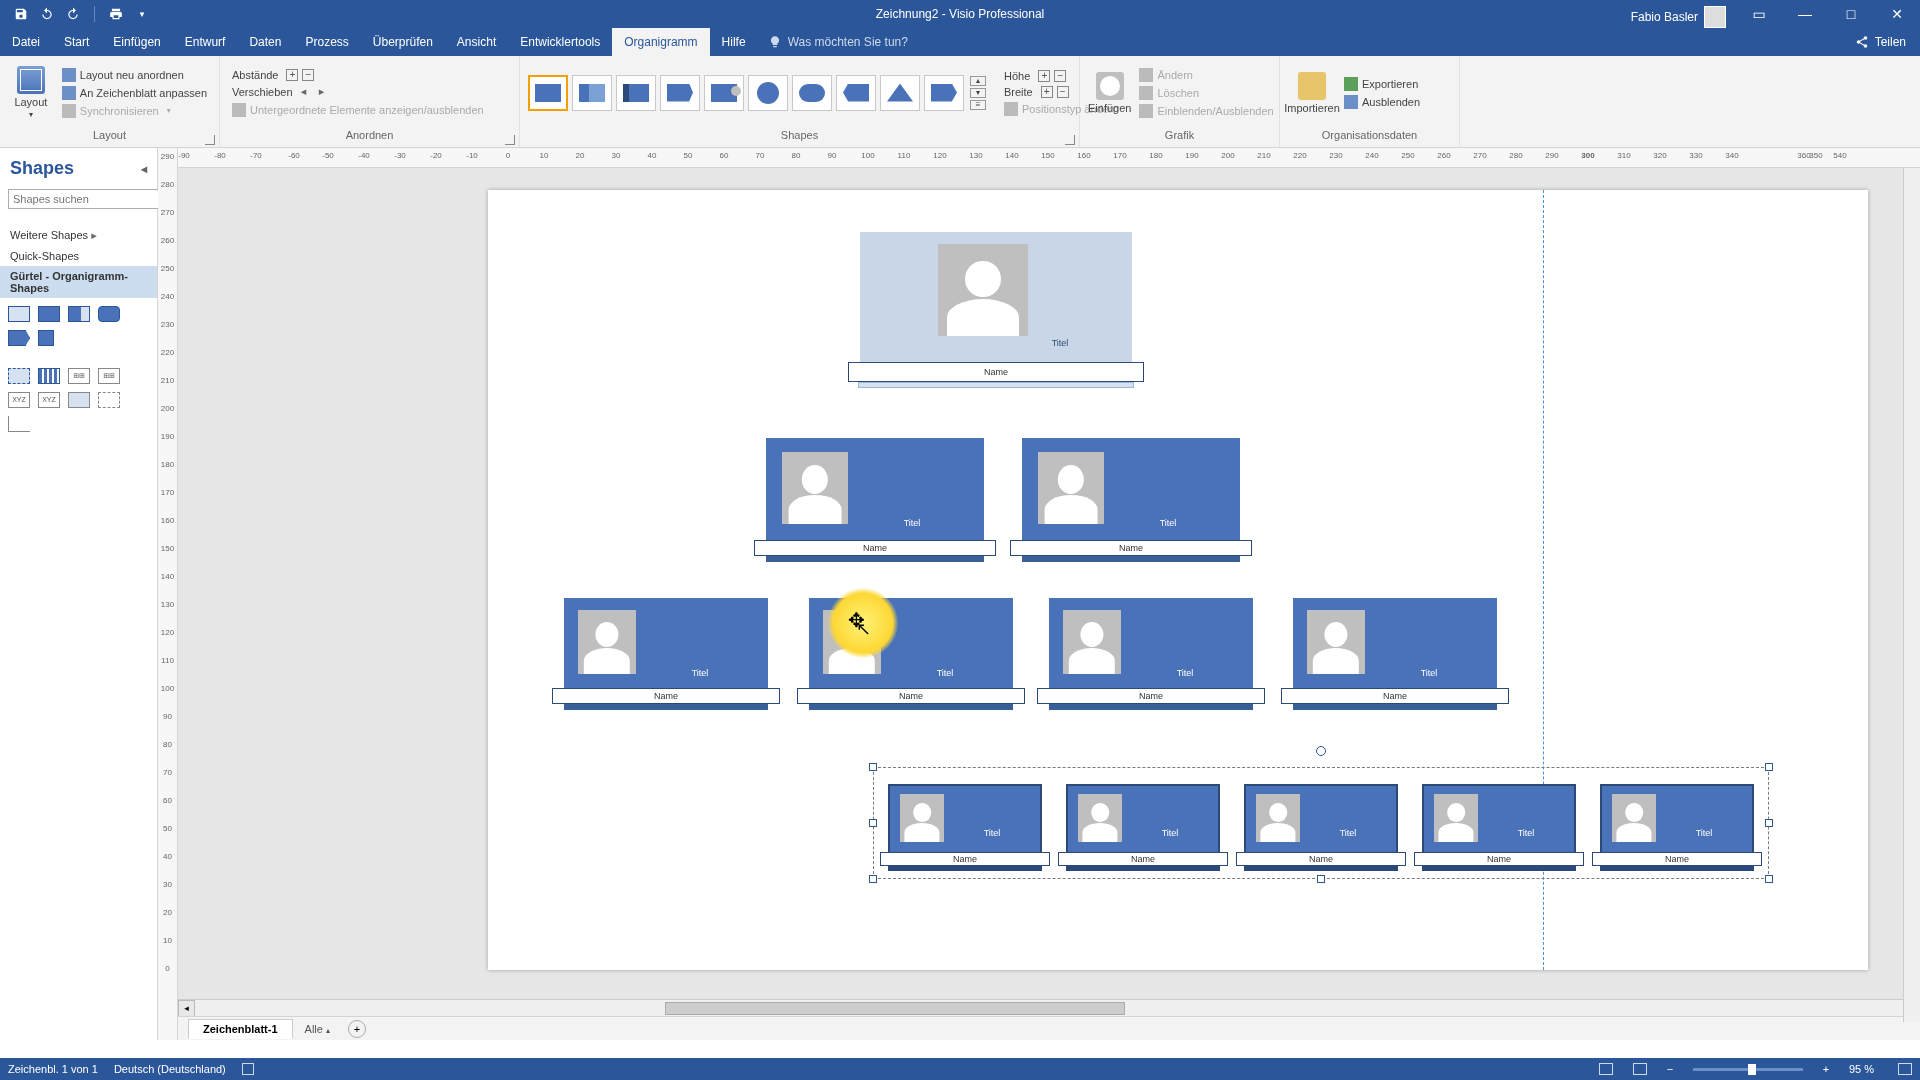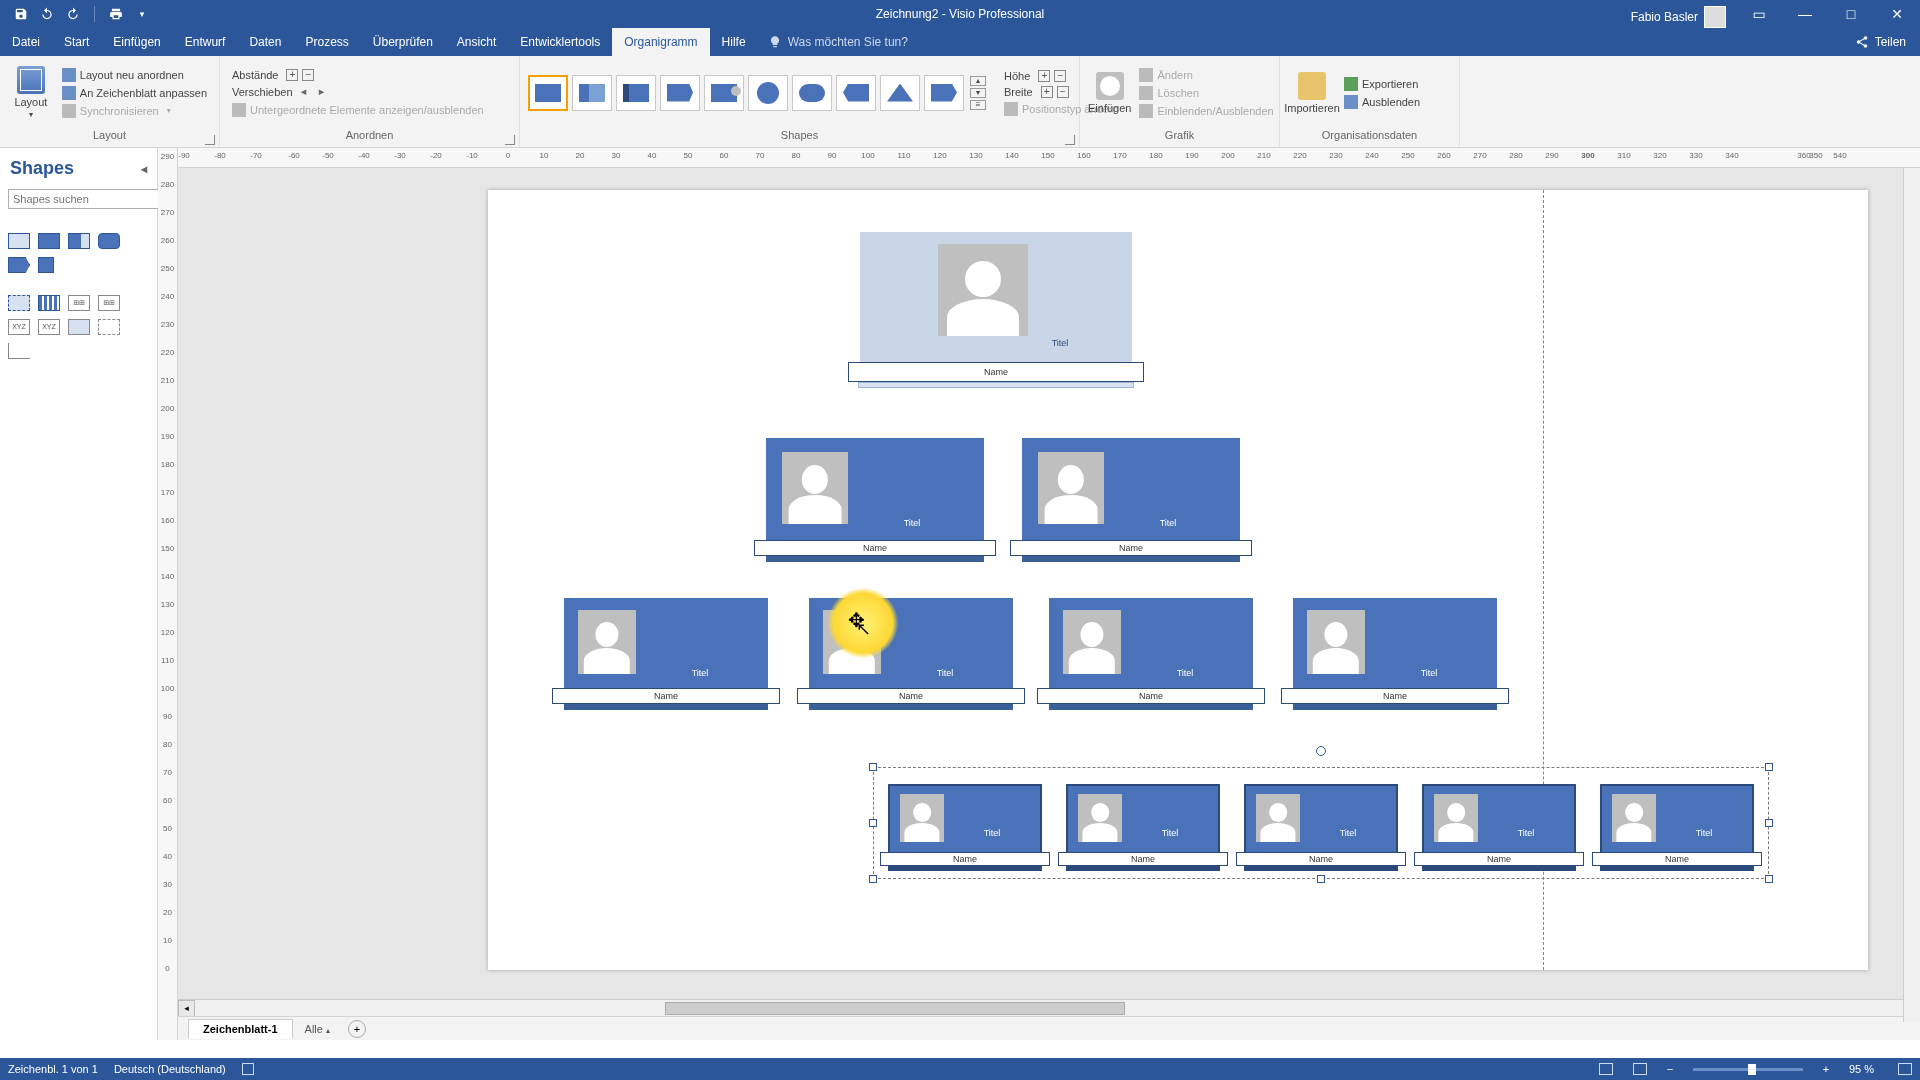--- a/index.html
+++ b/index.html
@@ -366,20 +366,25 @@
     <div class="hdr">
       <span>Shapes</span>
       <span class="collapse-icon">◂</span>
     </div>
     <div class="search">
       <input placeholder="Shapes suchen" style="">
       <div class="drop">▾</div>
       <button>→</button>
     </div>
     <div style="height:12px"></div>
+    <div id="cats">
+        <div class="cat more">Weitere Shapes</div>
+        <div class="cat">Quick-Shapes</div>
+        <div class="cat active">Gürtel - Organigramm-Shapes</div>
+      </div>
     <div class="stencil">
       <div class="s-item light"></div>
       <div class="s-item"></div>
       <div class="s-item" style="background:linear-gradient(90deg,#4a72b8 60%,#d6e2f1 60%)"></div>
       <div class="s-item" style="border-radius:4px"></div>
       <div class="s-item" style="clip-path:polygon(0 0,80% 0,100% 50%,80% 100%,0 100%)"></div>
       <div class="s-item square"></div>
       <div style="width:100%;height:6px"></div>
       <div class="s-item light" style="border-style:dashed"></div>
       <div class="s-item" style="background:repeating-linear-gradient(90deg,#4a72b8 0 3px,#fff 3px 5px)"></div>

